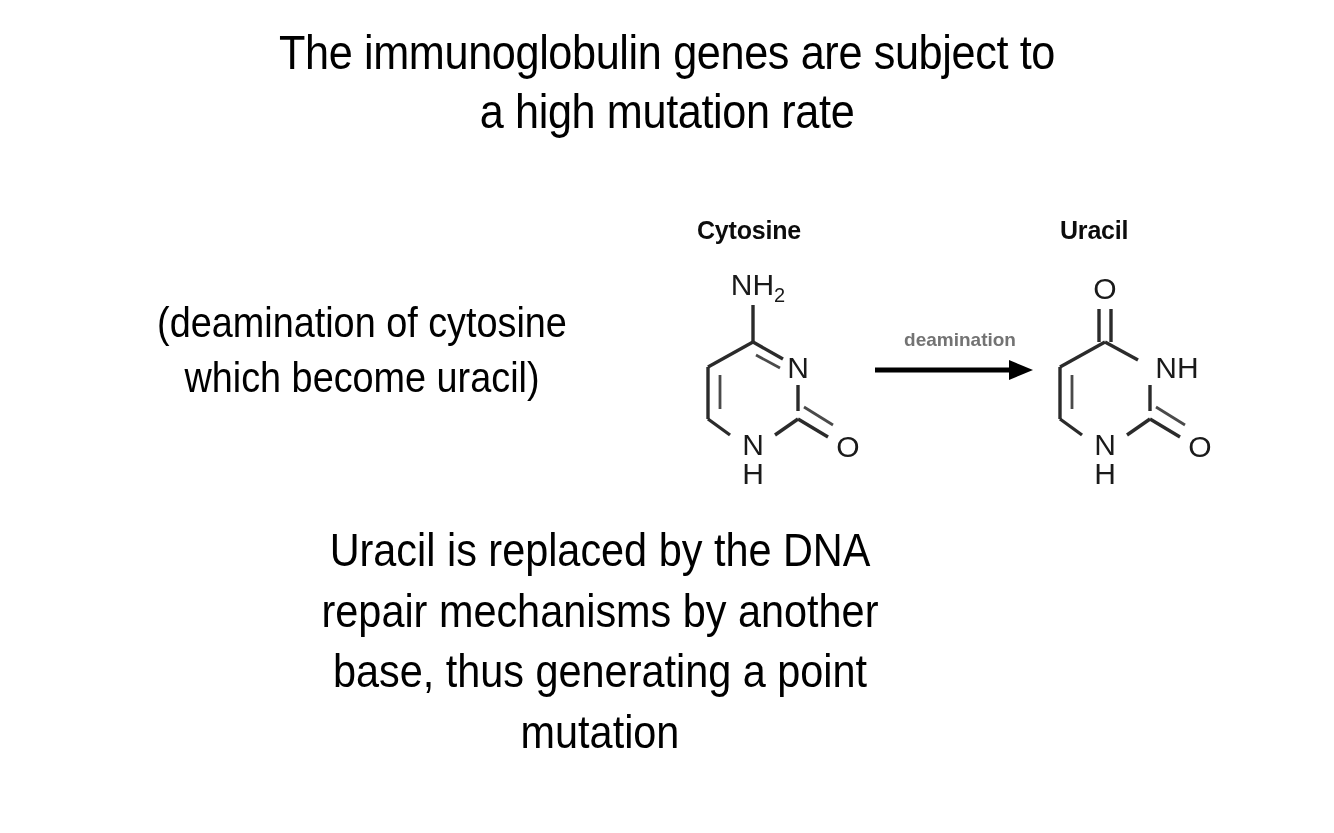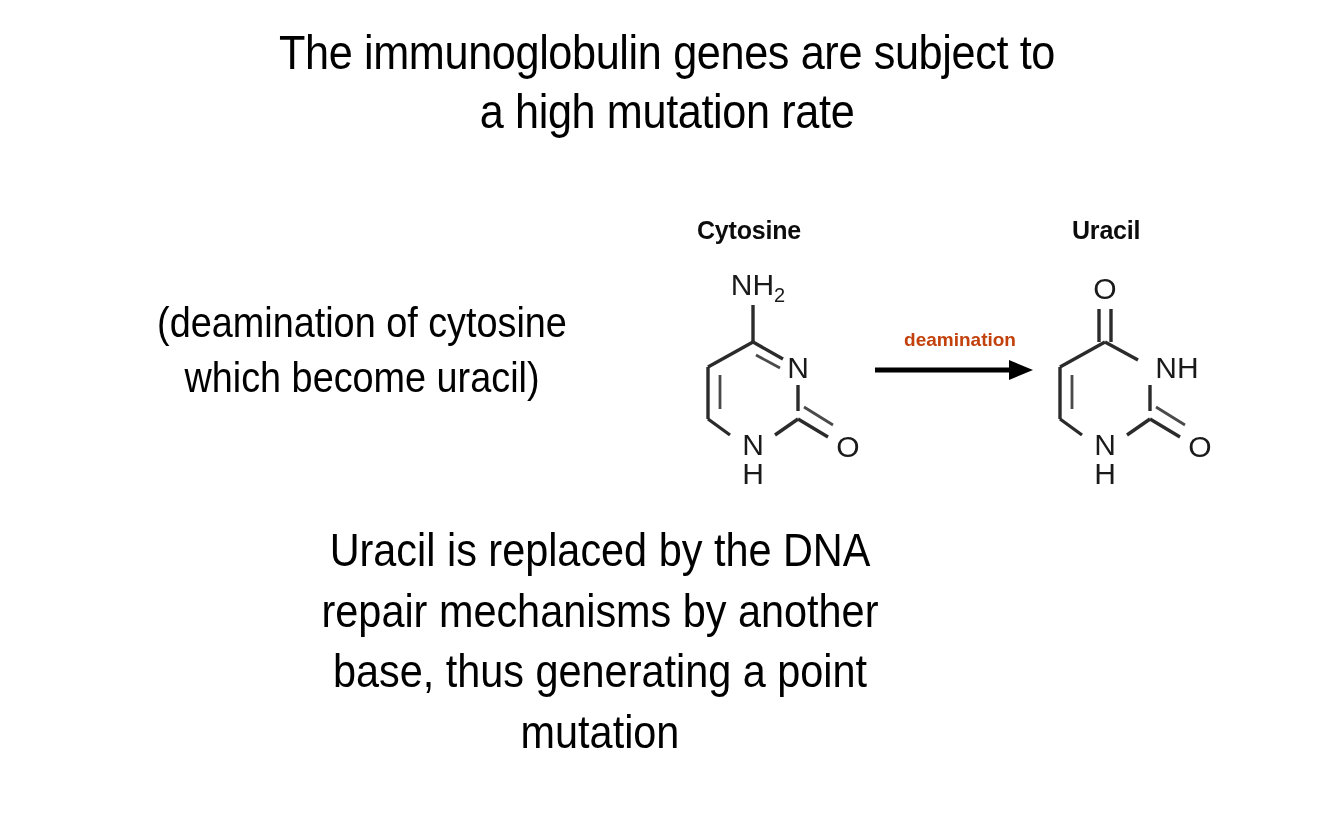--- a/index.html
+++ b/index.html
@@ -80,21 +80,21 @@
   }
   .mol-heading {
     position: absolute;
     font-size: 25px;
     font-weight: 700;
     color: #0c0c0c;
     letter-spacing: -0.2px;
     white-space: nowrap;
   }
   #cytosine-heading { left: 37px; top: 11px; text-align: center; }
-  #uracil-heading   { left: 412px; top: 11px; }
+  #uracil-heading   { left: 400px; top: 11px; }
 
   .mol-svg { position: absolute; overflow: visible; }
   #cytosine-structure { left: 20px;  top: 52px; }
   #uracil-structure   { left: 372px; top: 52px; }
 
   .bond      { stroke: #2b2b2b; stroke-width: 3.4; fill: none; stroke-linecap: butt; }
   .bond-thin { stroke: #4a4a4a; stroke-width: 2.8; fill: none; stroke-linecap: butt; }
   .atom {
     font-family: "Liberation Sans", "DejaVu Sans", sans-serif;
     font-size: 30px;
@@ -112,21 +112,21 @@
     height: 60px;
   }
   #deamination-label {
     position: absolute;
     left: 0;
     top: 0;
     width: 190px;
     text-align: center;
     font-size: 19px;
     font-weight: 700;
-    color: #c2410c;
+    color: #737373;
     white-space: nowrap;
   }
   #deamination-arrow {
     position: absolute;
     left: 10px;
     top: 28px;
   }
   .arrow-line { stroke: #000000; stroke-width: 5; fill: none; }
   .arrow-head { fill: #000000; }
 </style>

